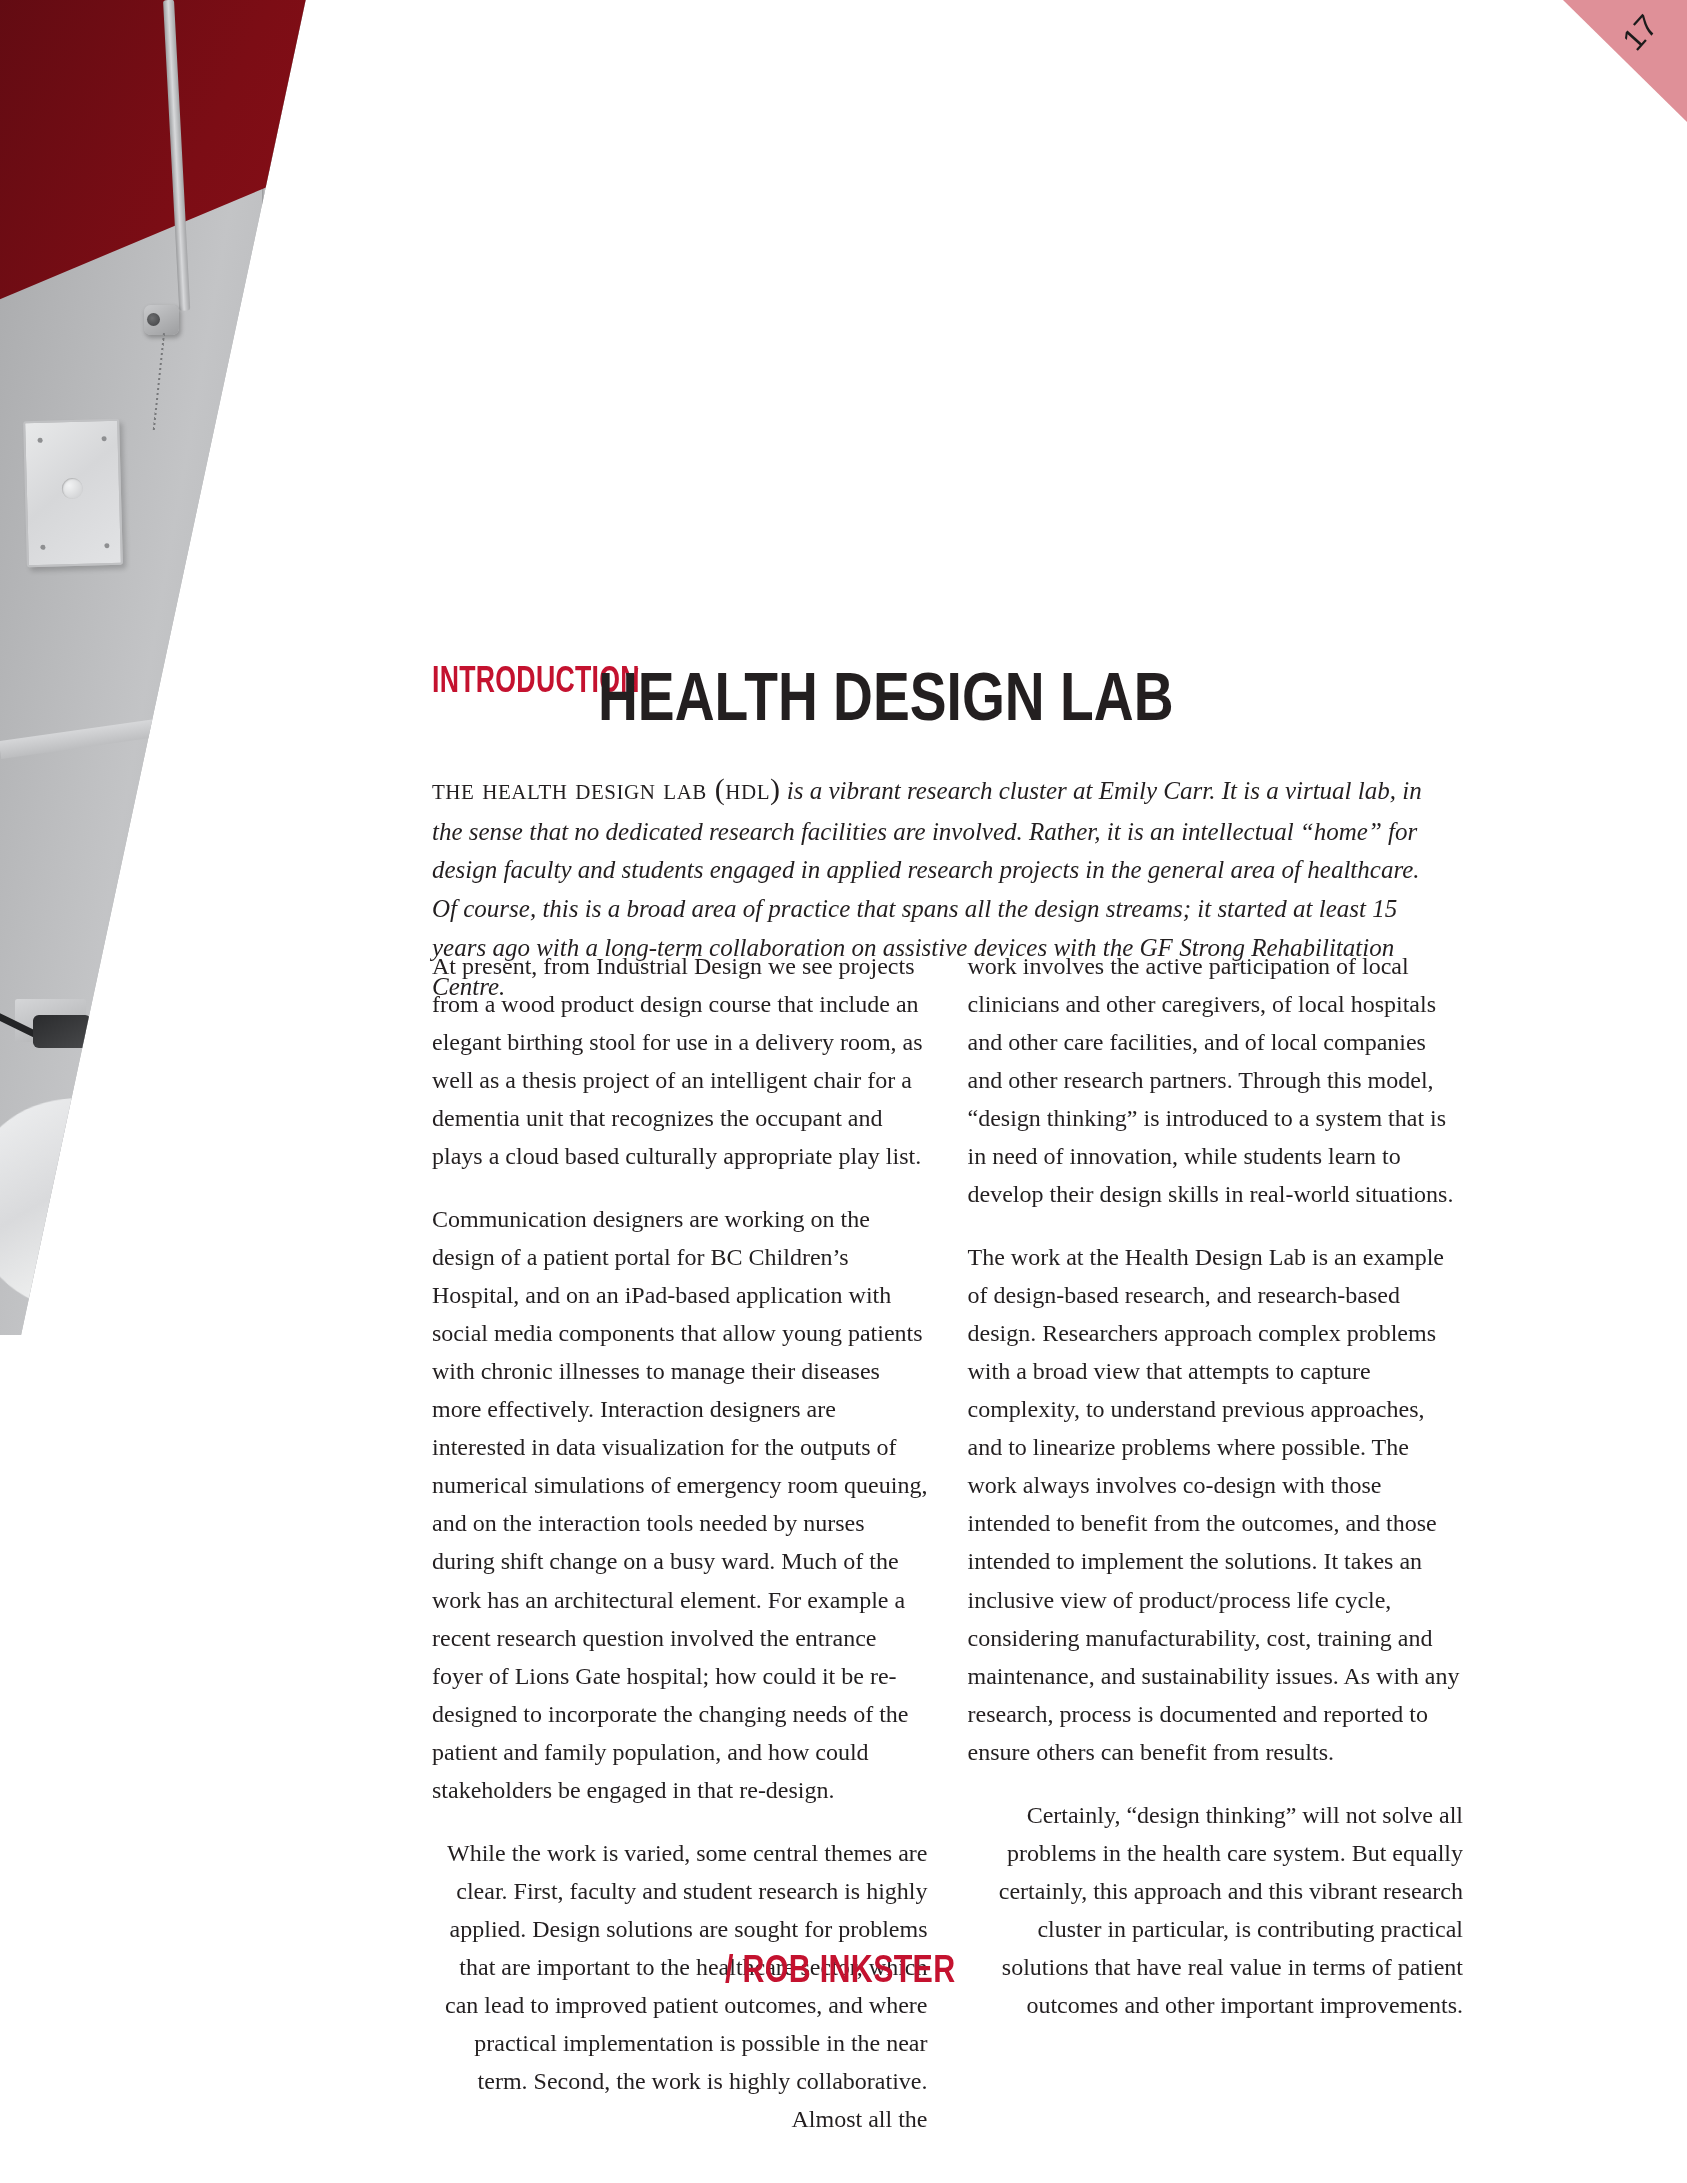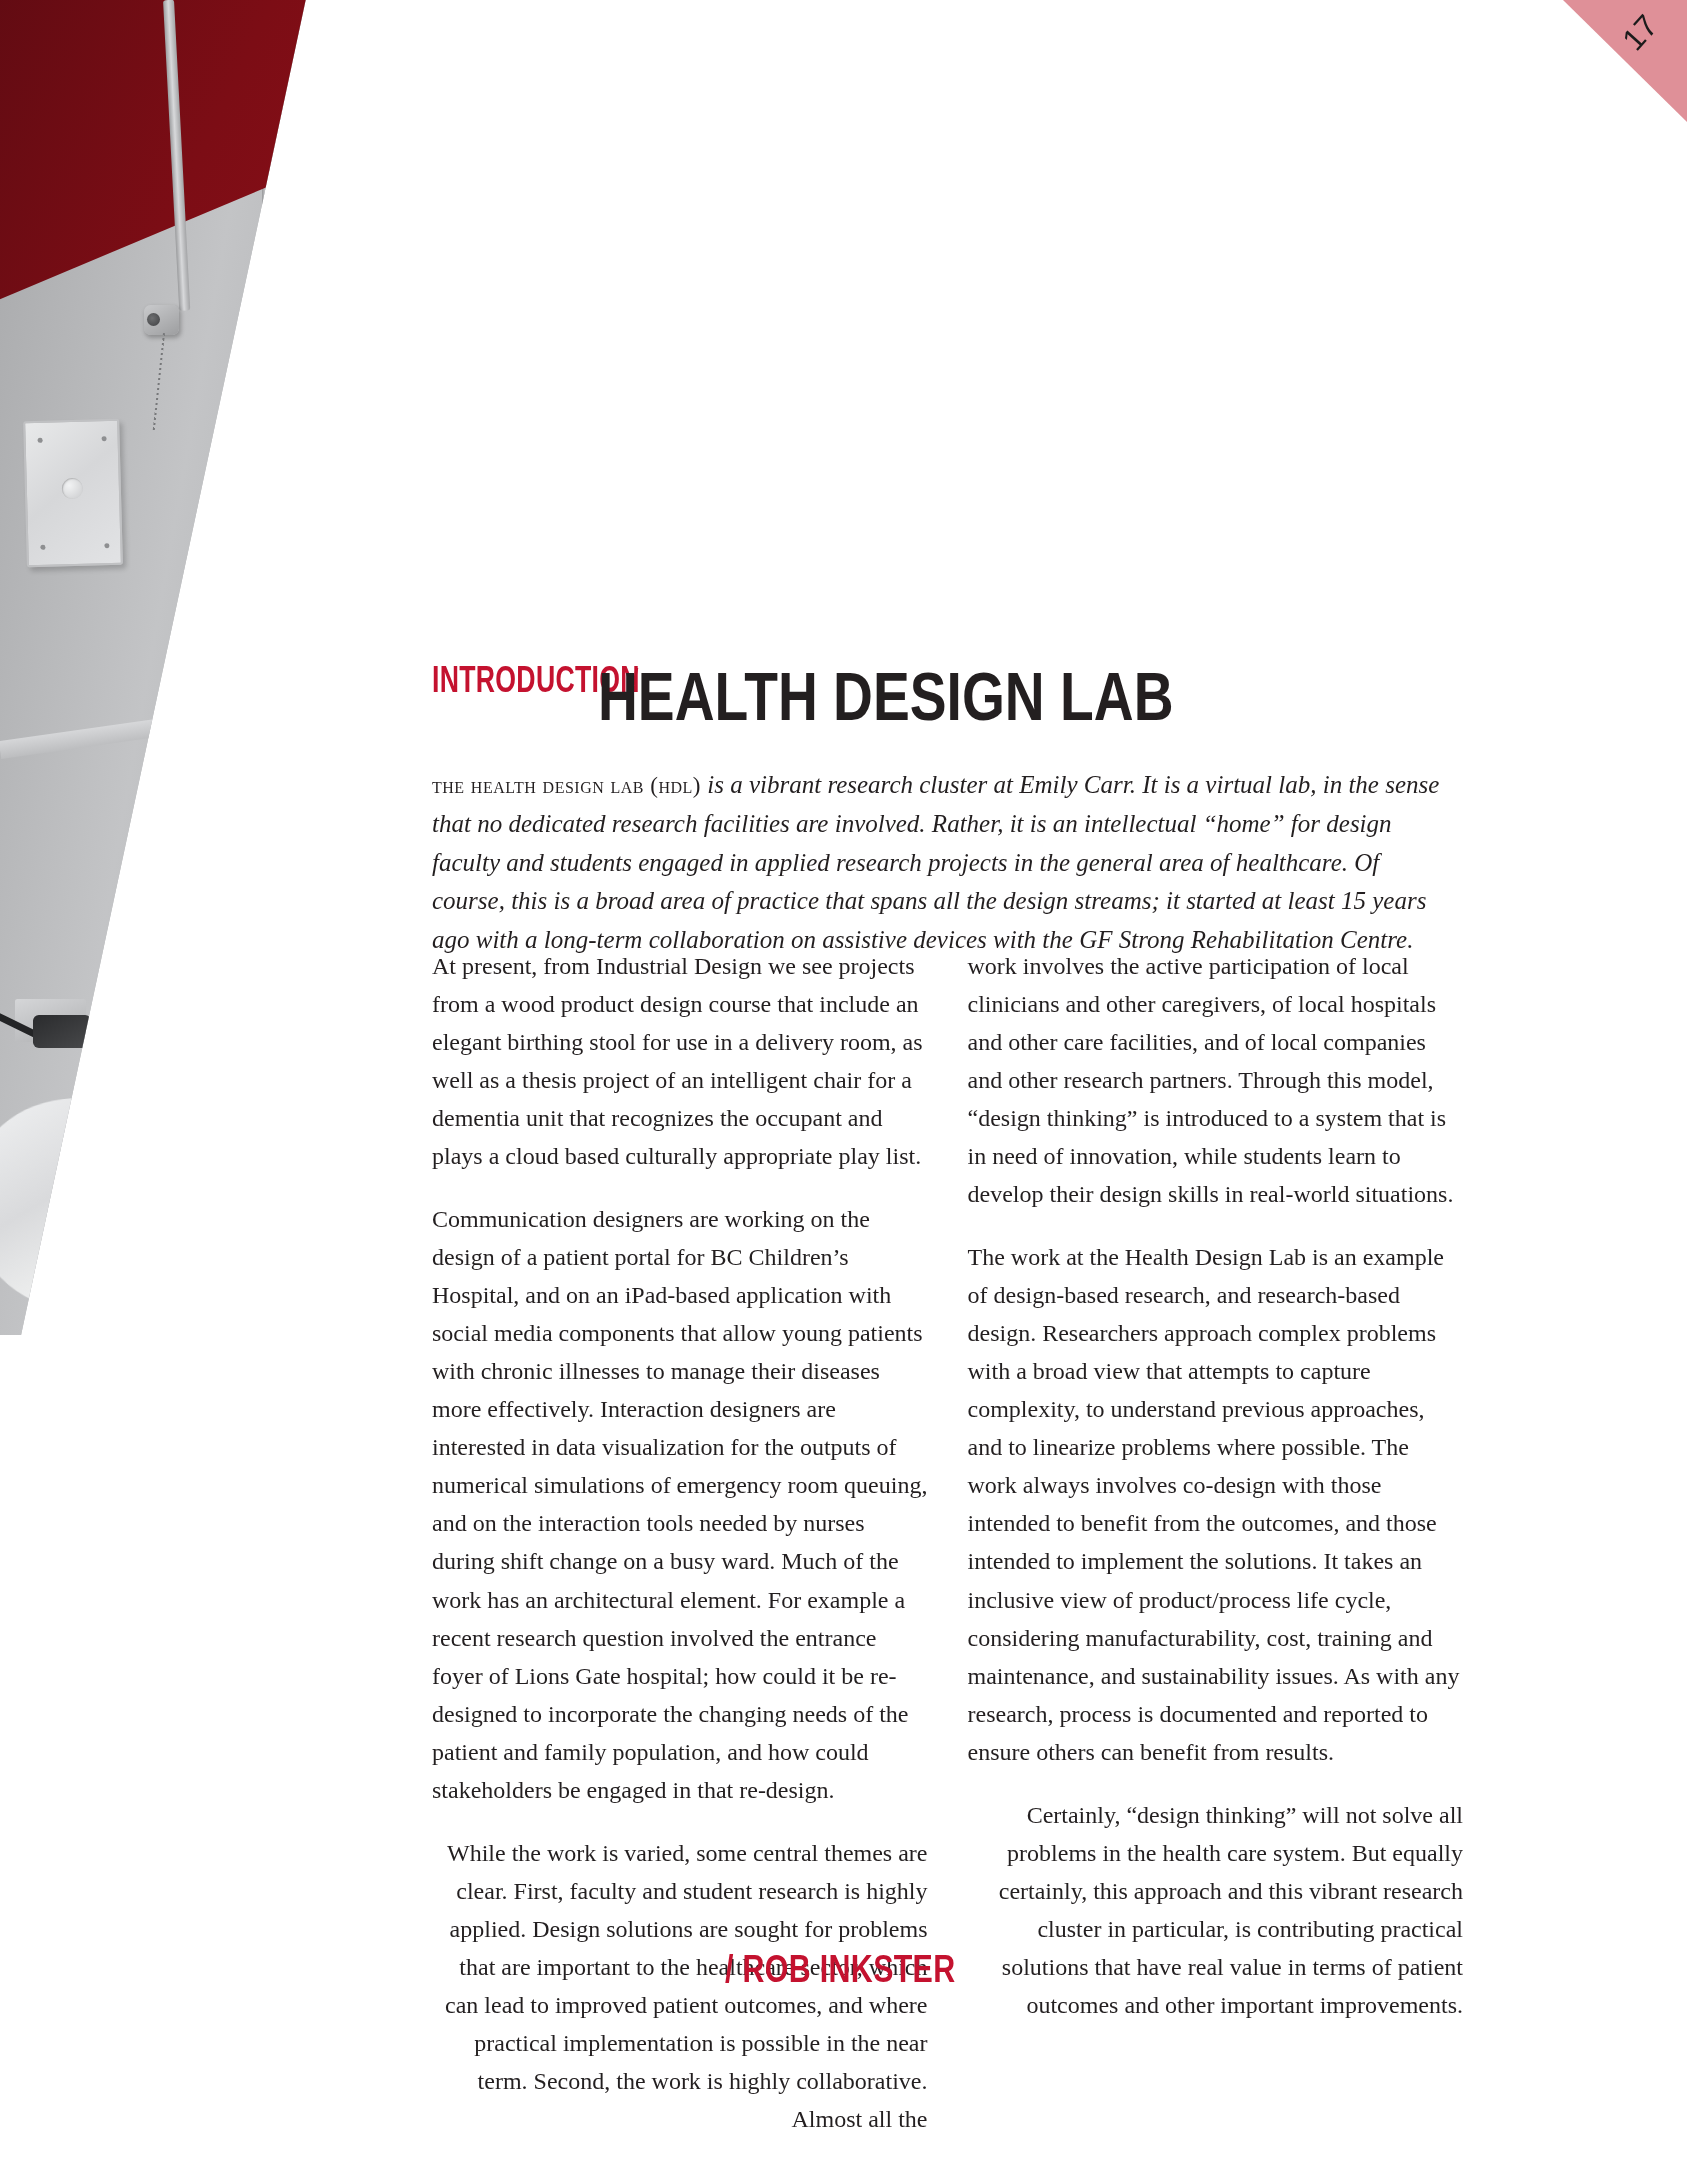--- a/index.html
+++ b/index.html
@@ -275,21 +275,21 @@
     font-family: "Liberation Serif", serif;
     font-style: italic;
     font-size: 25px;
     line-height: 1.55;
     color: #231f20;
   }
   #lede .smallcaps {
     font-style: normal;
     font-variant: small-caps;
     text-transform: lowercase;
-    font-size: 23px;
+    font-size: 30px;
     letter-spacing: 0.5px;
   }
 
   #columns {
     position: absolute;
     left: 0;
     top: 947px;
     width: 1071px;
     display: flex;
     gap: 0px;

